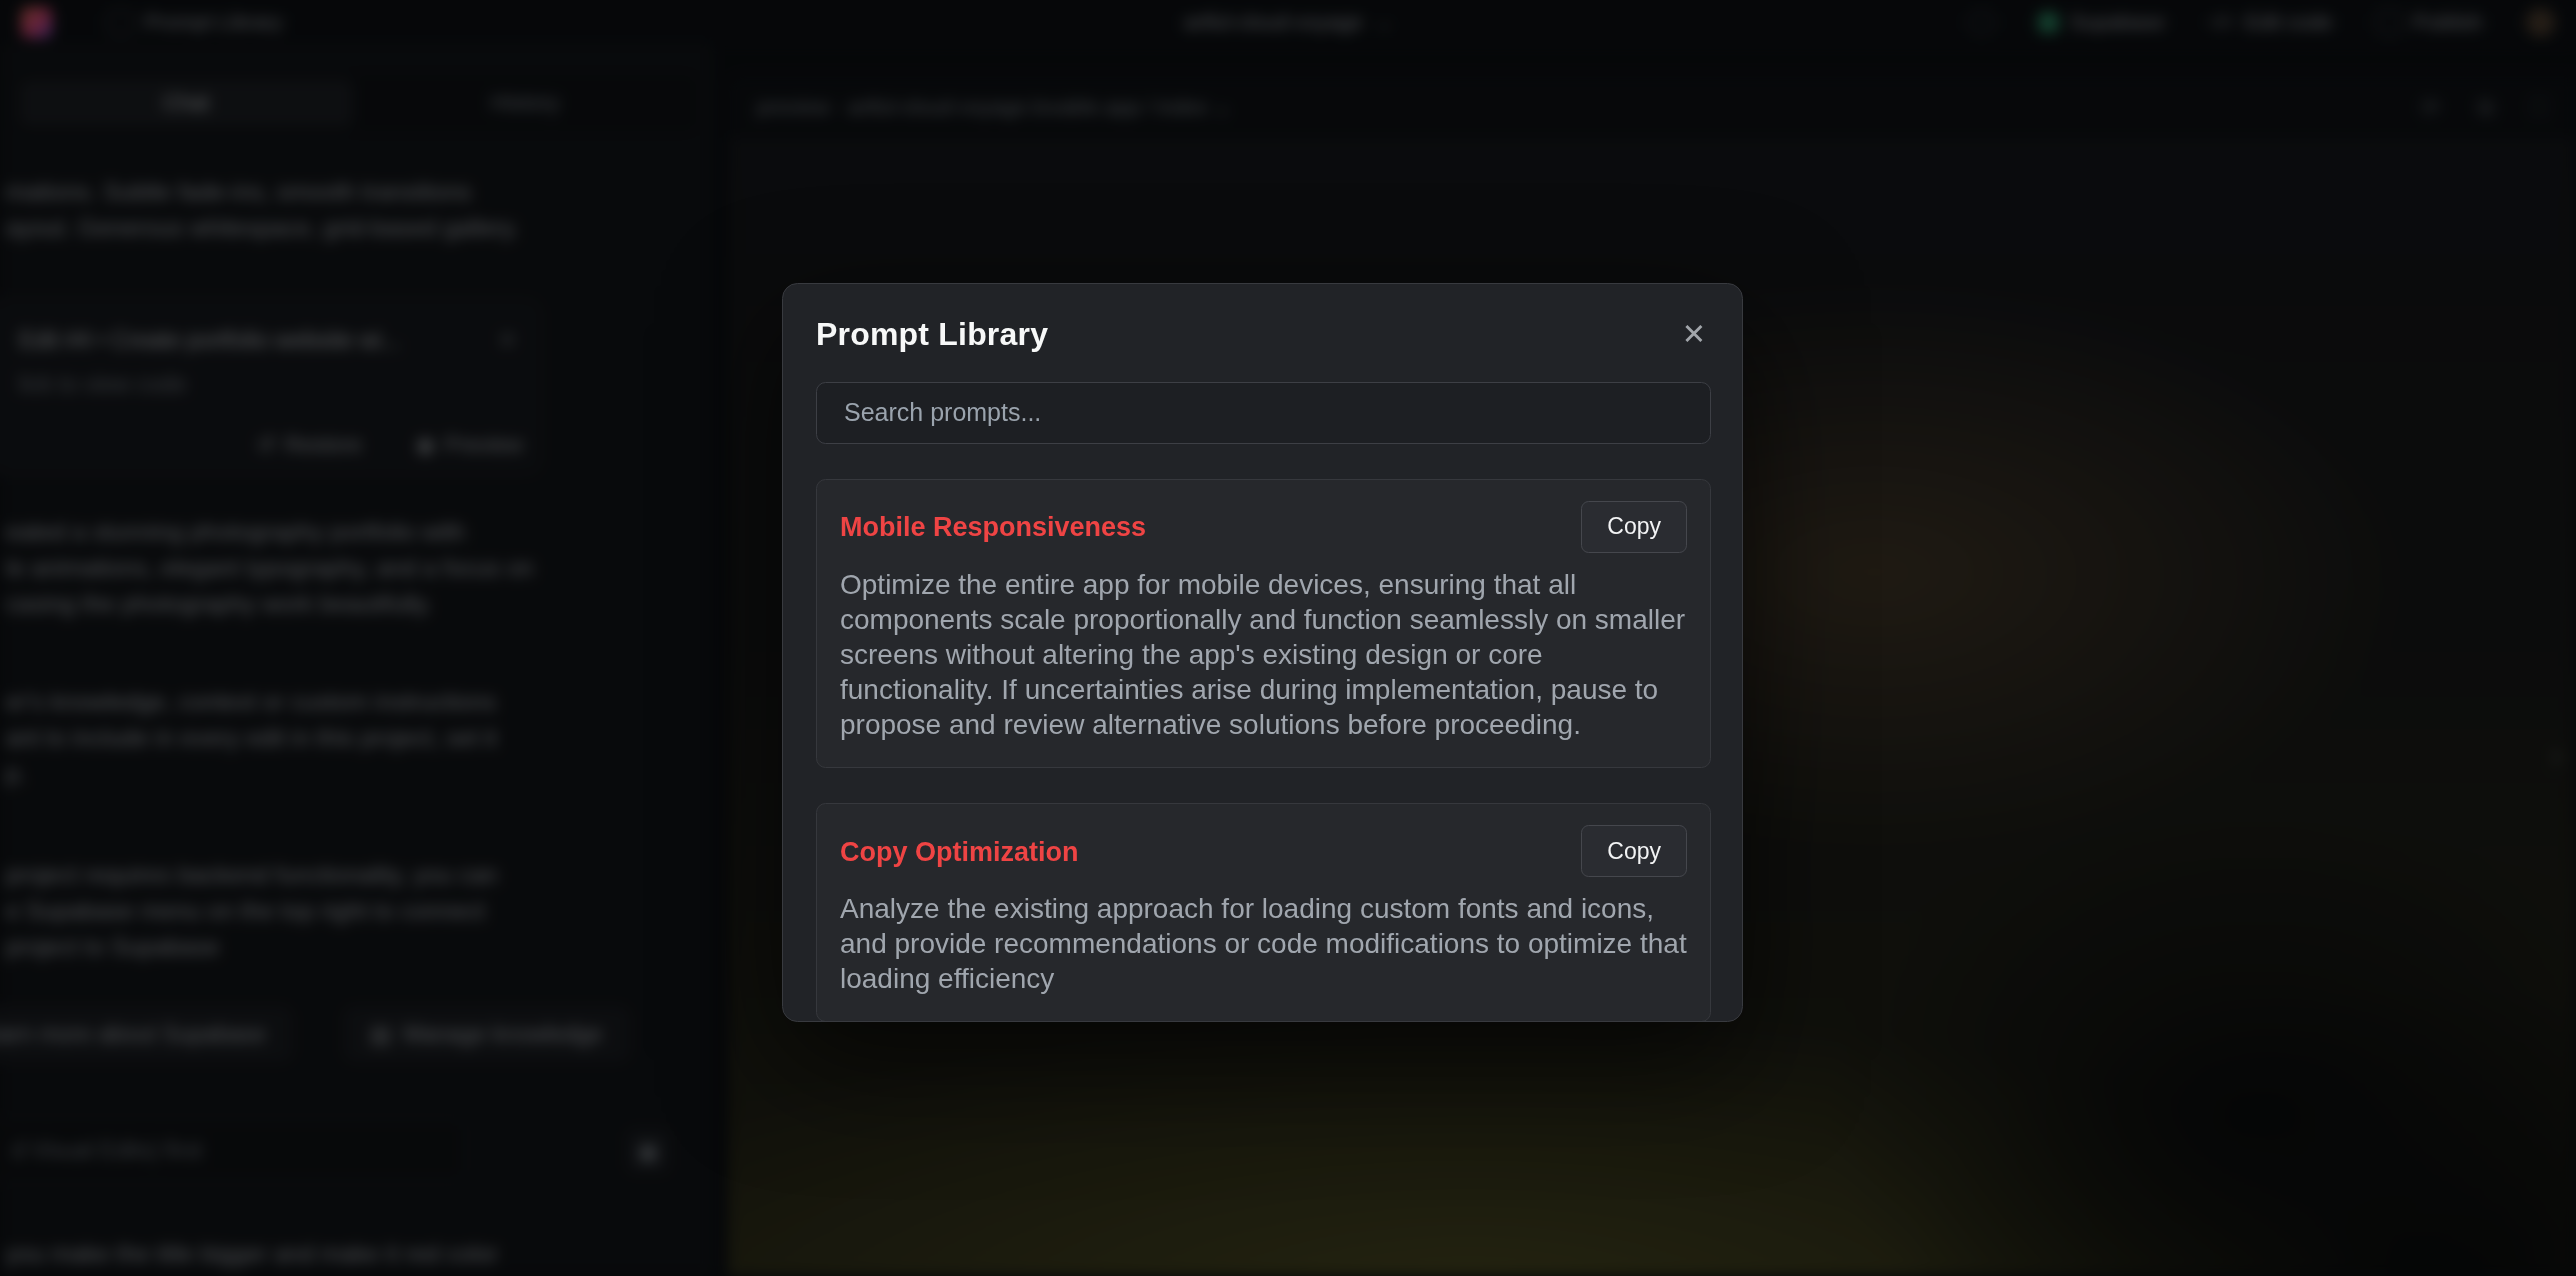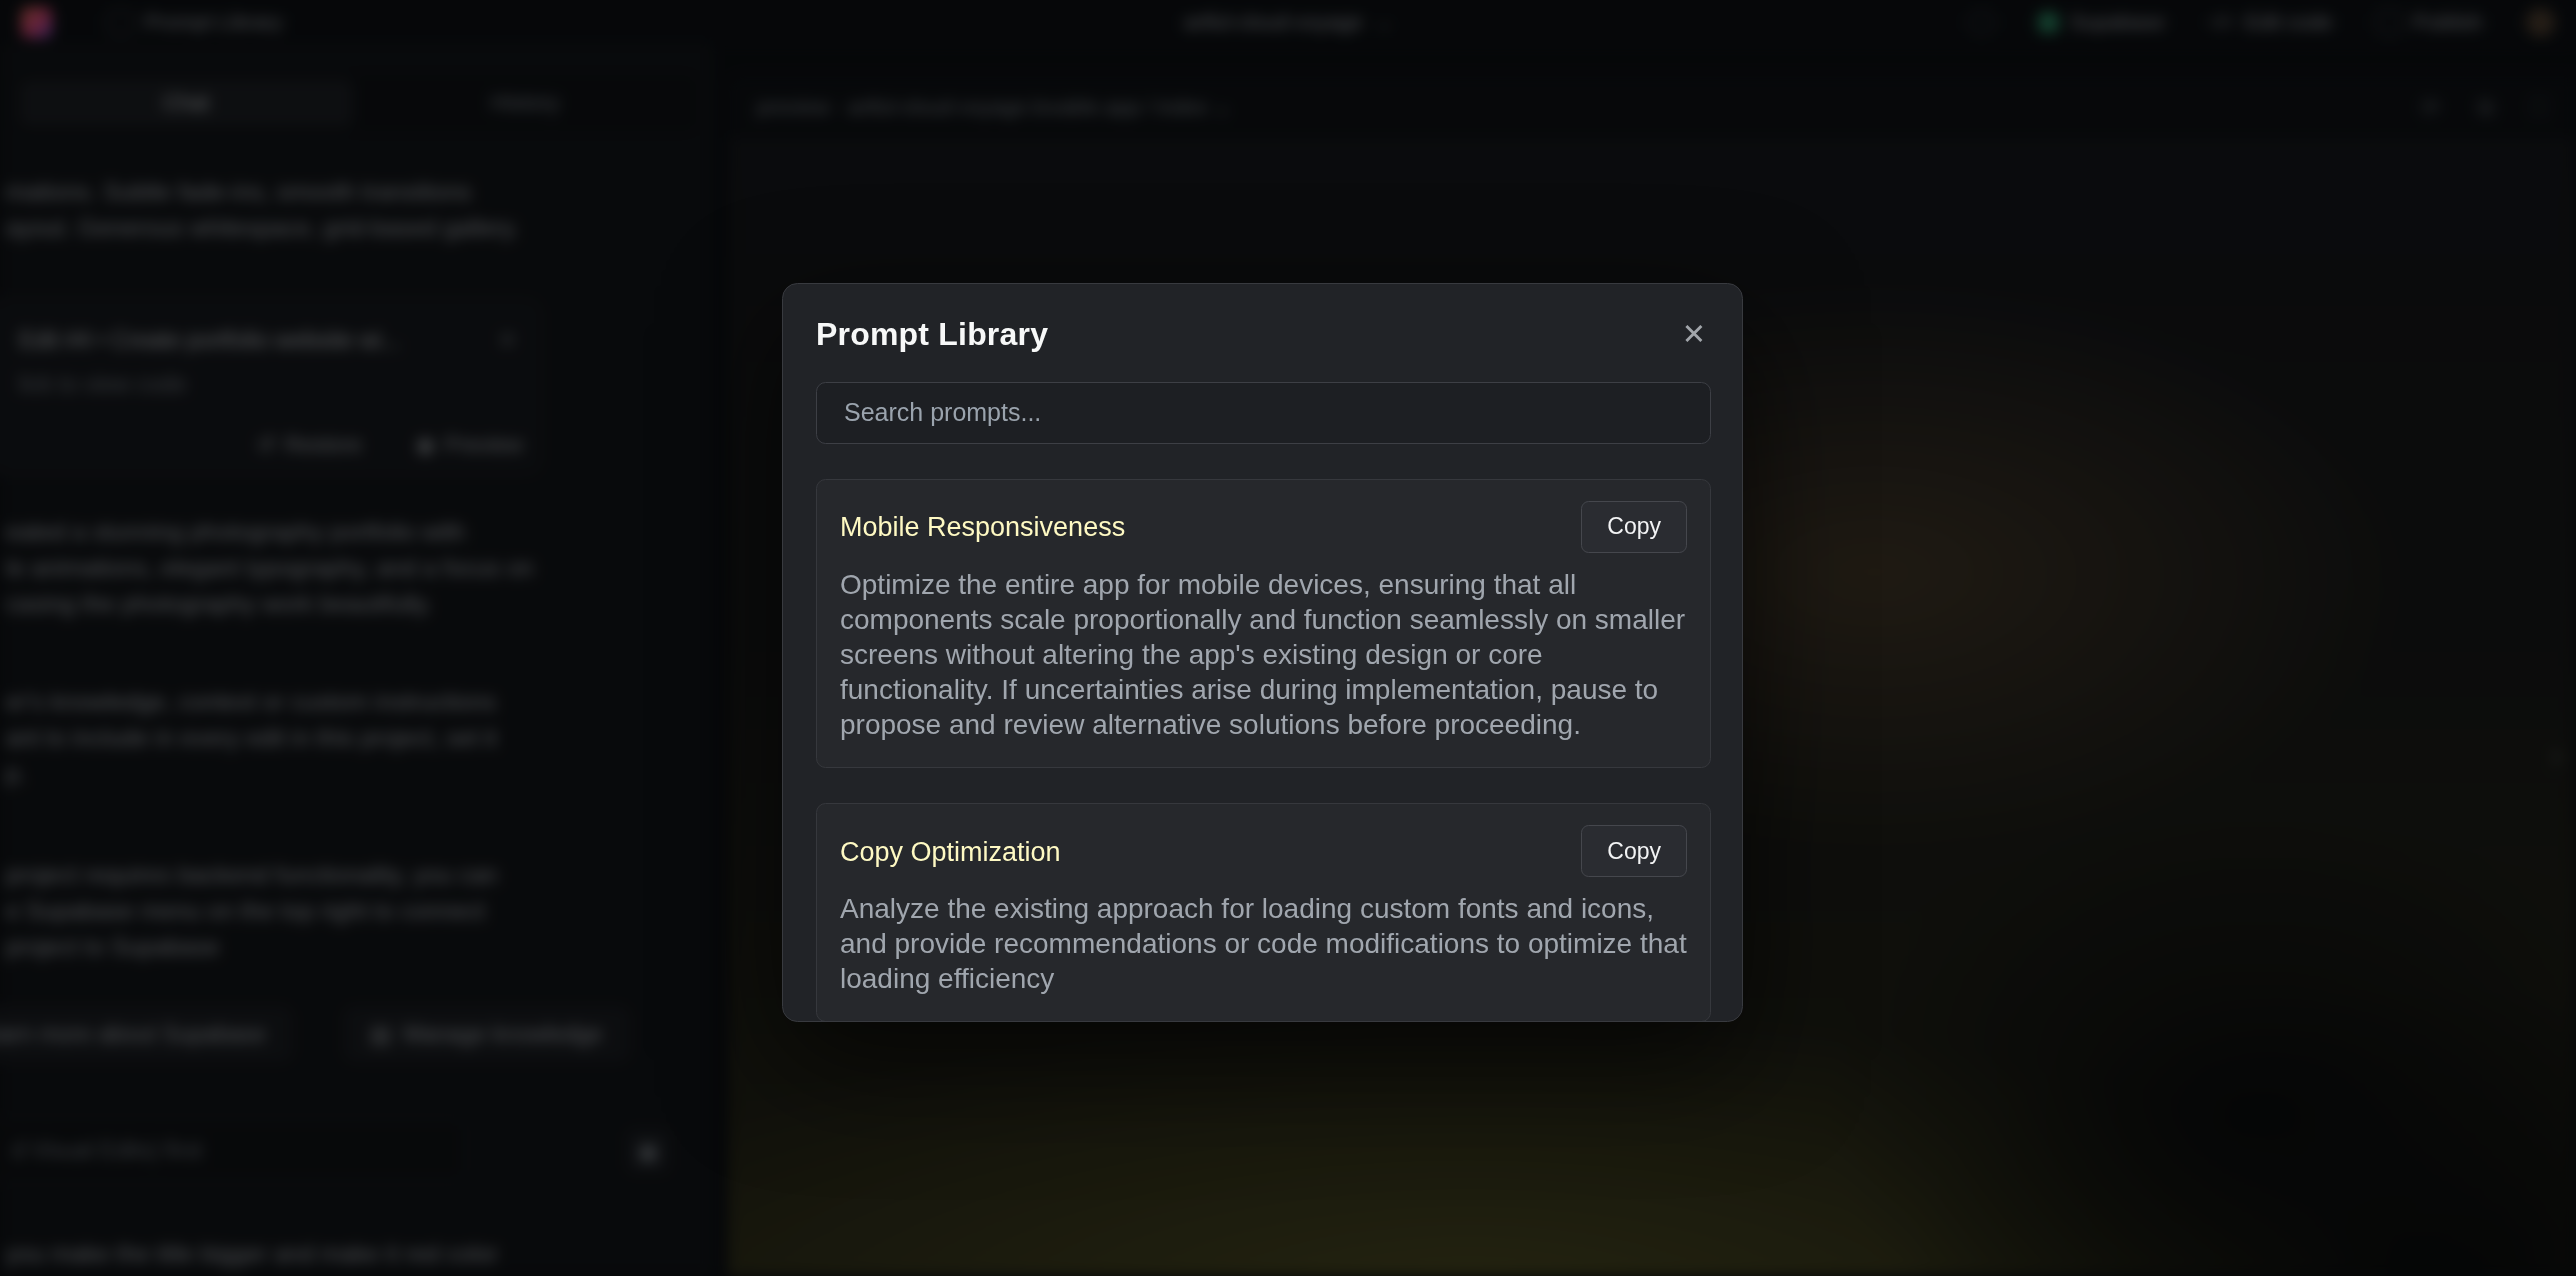--- a/index.html
+++ b/index.html
@@ -82,21 +82,21 @@
   .modal-title { font-size:32px; font-weight:700; color:#f7f8f8; letter-spacing:0.2px; }
   .close-btn { width:42px; height:42px; display:flex; align-items:center; justify-content:center;
                color:#a2a6ab; font-size:29px; border-radius:7.7px; }
   .search { margin:17.3px 33px 0; height:62px; background:#1d1f23; border:1px solid #3d3f45;
             border-radius:9.6px; width:895px; padding:0 27px; font-size:25px; color:#86efac;
             font-family:"Liberation Sans","DejaVu Sans",sans-serif; outline:none; }
   .search::placeholder { color:#9aa3ad; }
   .pcard { margin:35px 33px 0; width:895px; background:#26282c; border:1px solid #36383d;
            border-radius:9.6px; padding:21px 23px 25px; position:relative; }
   .pcard-head { display:flex; align-items:flex-start; justify-content:space-between; }
-  .pcard-title { font-size:27px; font-weight:400; color:#fef9c3; padding-top:11.6px; }
+  .pcard-title { font-size:27px; font-weight:700; color:#ef4444; padding-top:11.6px; }
   .copy-btn { background:#2a2c31; border:1px solid #45474d; border-radius:7.7px;
               color:#f2f3f4; font-size:23px; padding:11.6px 25px;
               font-family:"Liberation Sans","DejaVu Sans",sans-serif; }
   .pcard-desc { margin-top:14px; font-size:28px; line-height:35px; color:#a0a6ae; max-width:847px; }
 </style>
 </head>
 <body>
 
 <div class="screen">
 

